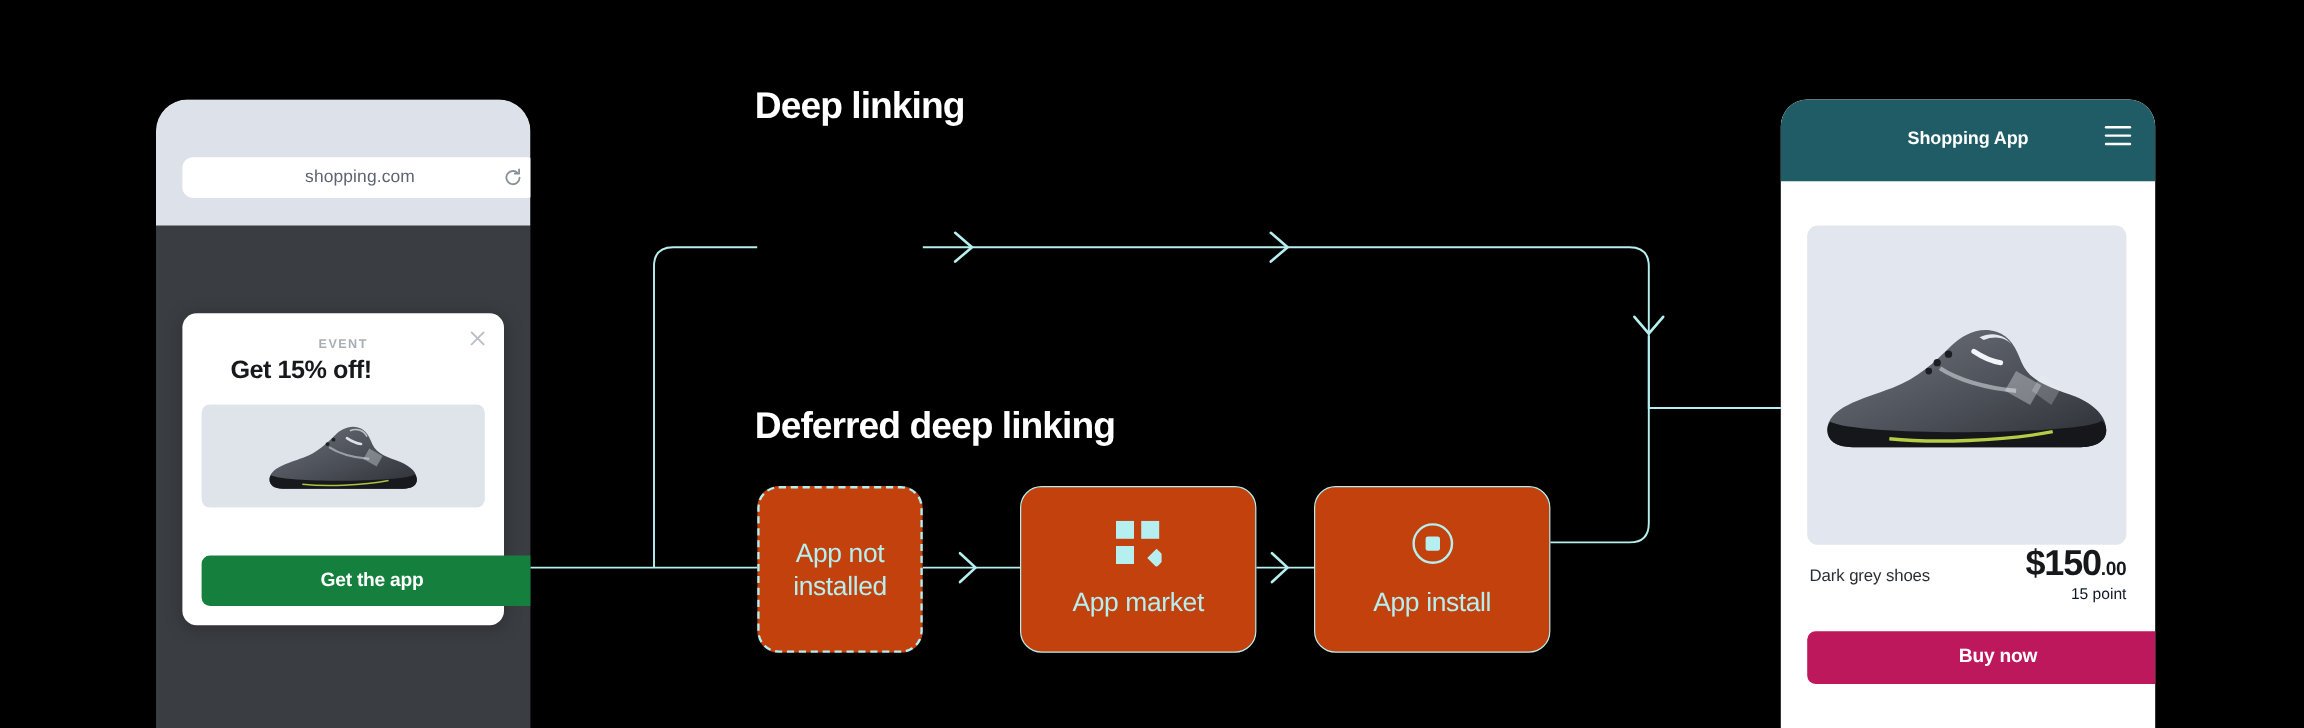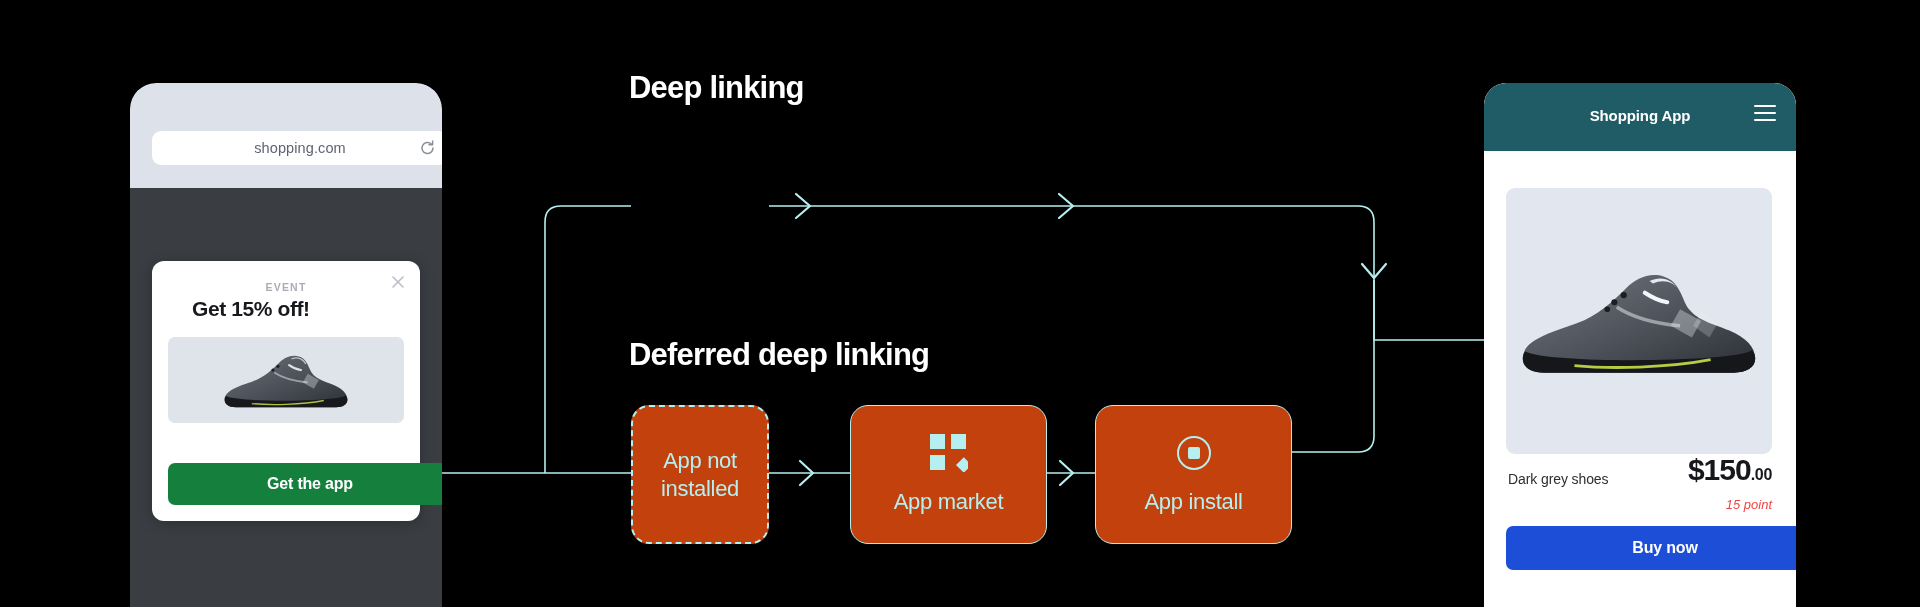--- a/index.html
+++ b/index.html
@@ -163,30 +163,29 @@
     color: #16181b;
     letter-spacing: -1px;
   }
   #right-price-cents {
     font-size: 16px;
     font-weight: bold;
     color: #16181b;
     letter-spacing: -.3px;
   }
   #right-points {
-    margin-top: 10px;
+    margin-top: 0;
     font-size: 13px;
-    color: #ef4444;
-    font-style: italic;
+    color: #0f172a;
   }
   #right-buy-now {
     position: absolute;
     left: 22px; top: 443px;
     width: 318px; height: 44px;
-    background: #1d4ed8;
+    background: #be185d;
     border-radius: 7px;
     color: #ffffff;
     font-size: 16px;
     font-weight: bold;
     display: flex; align-items: center; justify-content: center;
     letter-spacing: -.2px;
     cursor: pointer;
   }
 
   

